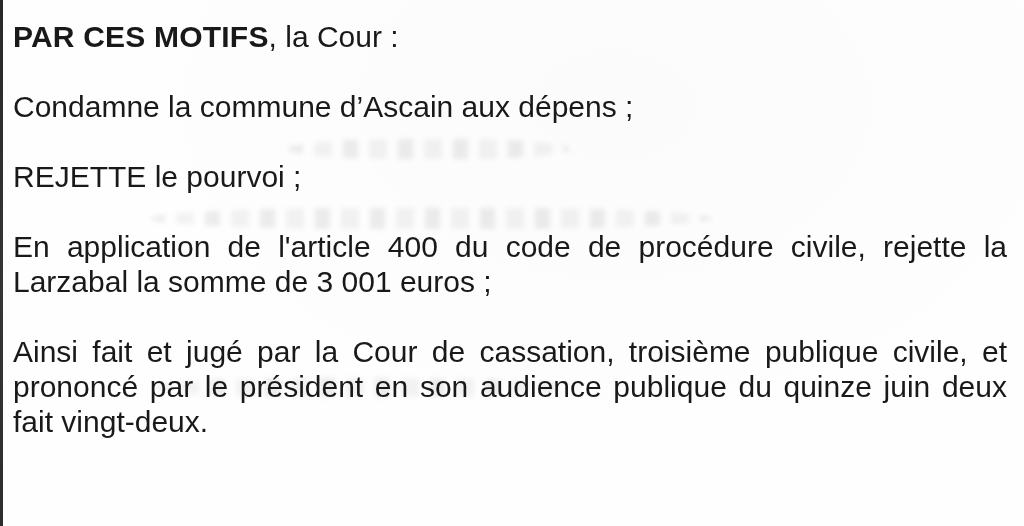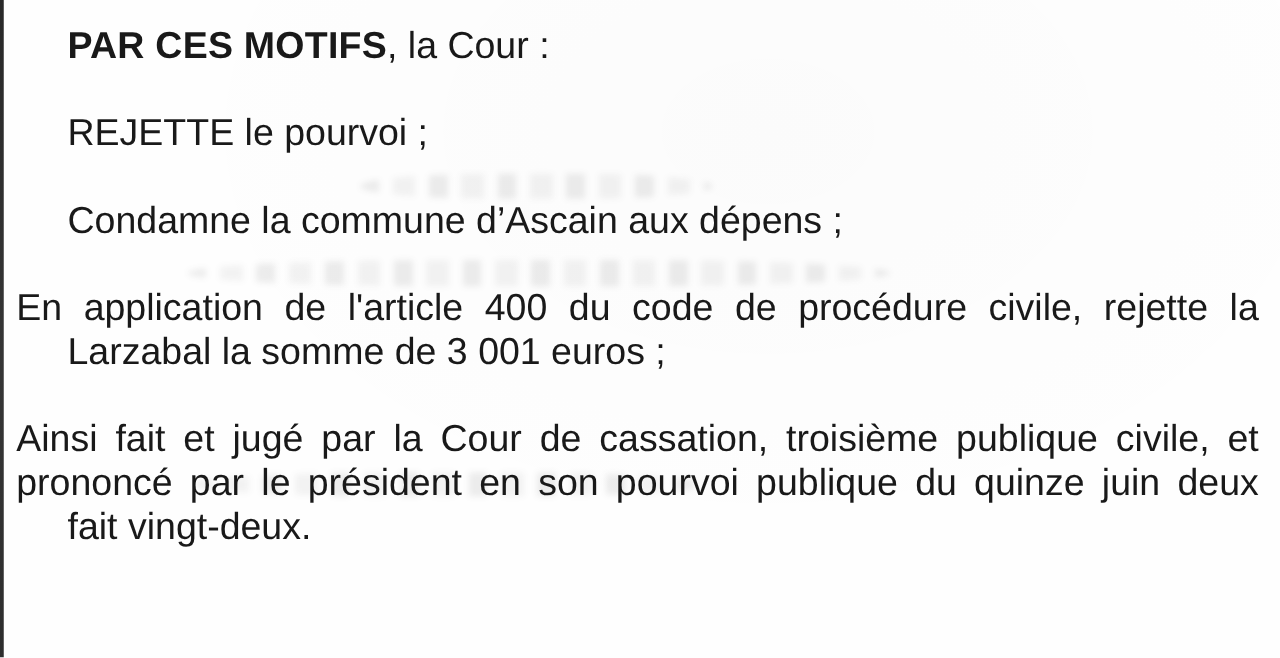--- a/index.html
+++ b/index.html
@@ -31,21 +31,20 @@
     line-height: 35px;
   }
   .line {
     display: block;
     text-align: justify;
     text-align-last: justify;
   }
   .line.last {
     text-align: left;
     text-align-last: left;
-    margin-left: 41px;
   }
   .heading b {
     font-weight: bold;
     letter-spacing: 0.2px;
   }
   
   .edge-line {
     position: absolute;
     left: 0;
     top: 0;
@@ -80,31 +79,31 @@
 <div class="bleed bleed-2"></div>
 <div class="bleed bleed-3"></div>
 
 <div class="page">
 
   <p class="para heading">
     <span class="line last"><b>PAR CES MOTIFS</b><span>, la Cour :</span></span>
   </p>
 
   <p class="para">
-    <span class="line last">REJETTE le pourvoi ;</span>
+    <span class="line last">Condamne la commune d’Ascain aux dépens ;</span>
   </p>
 
   <p class="para">
-    <span class="line last">Condamne la commune d’Ascain aux dépens ;</span>
+    <span class="line last">REJETTE le pourvoi ;</span>
   </p>
 
   <p class="para">
     <span class="line">En application de l'article 400 du code de procédure civile, rejette la</span>
     <span class="line last">Larzabal la somme de 3 001 euros ;</span>
   </p>
 
   <p class="para">
     <span class="line">Ainsi fait et jugé par la Cour de cassation, troisième publique civile, et</span>
-    <span class="line">prononcé par le président en son pourvoi publique du quinze juin deux</span>
+    <span class="line">prononcé par le président en son audience publique du quinze juin deux</span>
     <span class="line last">fait vingt-deux.</span>
   </p>
 
 </div>
 
 </body></html>

